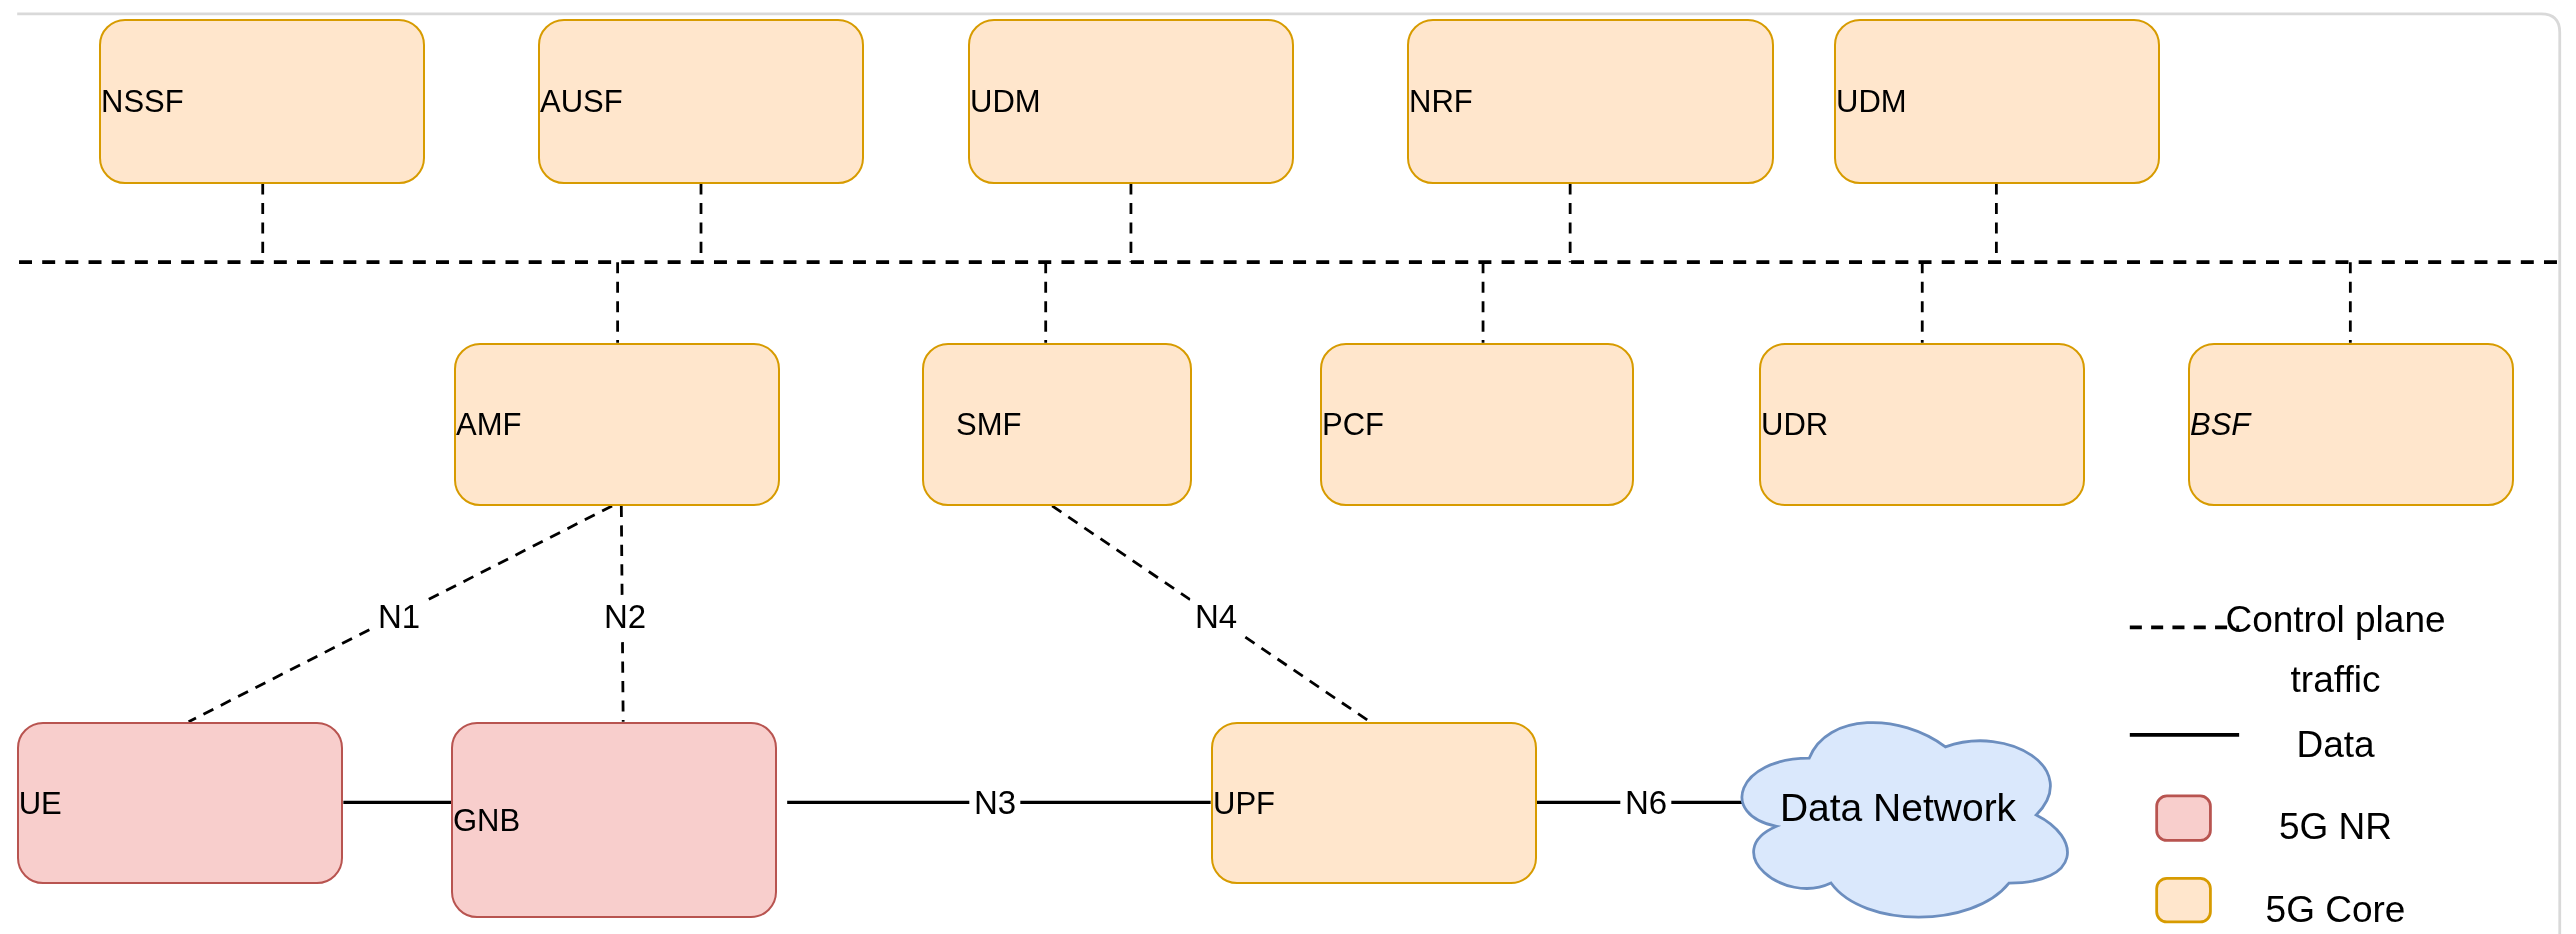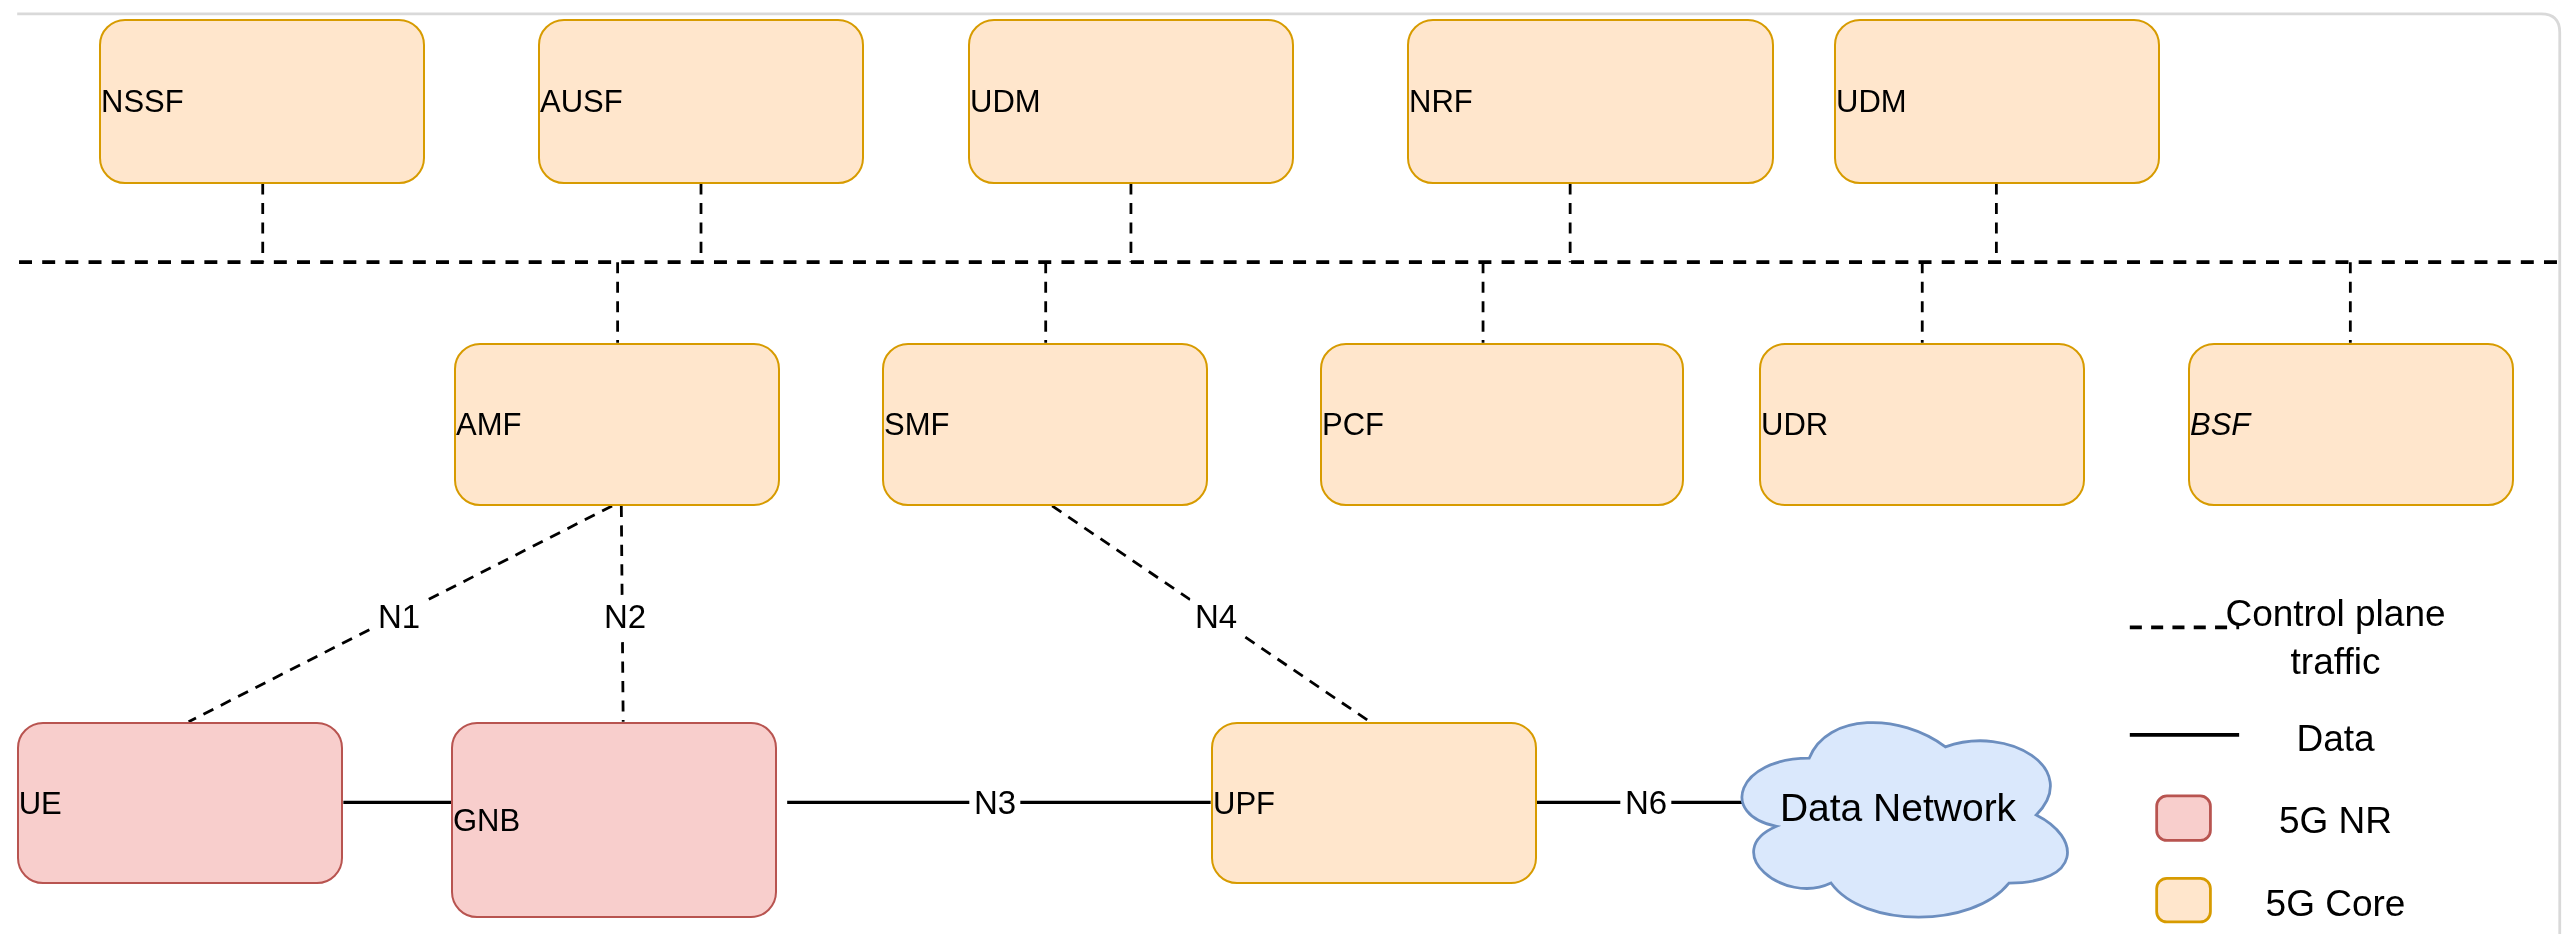--- a/index.html
+++ b/index.html
@@ -33,21 +33,21 @@
 
   
   .edge-label{position:absolute;transform:translate(-50%,-50%);font-size:33px;
               background:#fff;padding:0.9px 4.6px;white-space:nowrap;}
 
   
   .cloud-label{position:absolute;left:1722px;top:786px;width:352px;text-align:center;
                font-size:39px;line-height:44px;}
 
   
-  .legend-text{position:absolute;text-align:center;font-size:37px;line-height:48px;}
+  .legend-text{position:absolute;text-align:center;font-size:37px;line-height:60px;}
   .lg-control{left:2215px;top:590px;width:241px;}
   .lg-data{left:2243px;top:715px;width:185px;}
   .lg-nr{left:2243px;top:797px;width:185px;}
   .lg-core{left:2243px;top:880px;width:185px;}
 </style>
 </head>
 <body>
 
 <div class="canvas">
 
@@ -103,24 +103,24 @@
   <div class="node core" style="left:1407px;top:18.5px;width:367px;height:165px;">
       <span>NRF</span>
     </div>
   <div class="node core" style="left:1834px;top:18.5px;width:326px;height:165px;">
       <span>UDM</span>
     </div>
 
   <div class="node core" style="left:454px;top:343px;width:326px;height:163px;">
       <span>AMF</span>
     </div>
-  <div class="node core" style="left:882px;top:343px;width:326px;height:163px;">
+  <div class="node core" style="left:922px;top:343px;width:270px;height:163px;padding-left:32px;">
       <span>SMF</span>
     </div>
-  <div class="node core" style="left:1320px;top:343px;width:364px;height:163px;">
+  <div class="node core" style="left:1320px;top:343px;width:314px;height:163px;">
       <span>PCF</span>
     </div>
   <div class="node core" style="left:1759px;top:343px;width:326px;height:163px;">
       <span>UDR</span>
     </div>
   <div class="node core" style="left:2188px;top:343px;width:326px;height:163px;font-style:italic;">
       <span>BSF</span>
     </div>
 
   <div class="node nr" style="left:16.7px;top:722px;width:326px;height:162px;">

